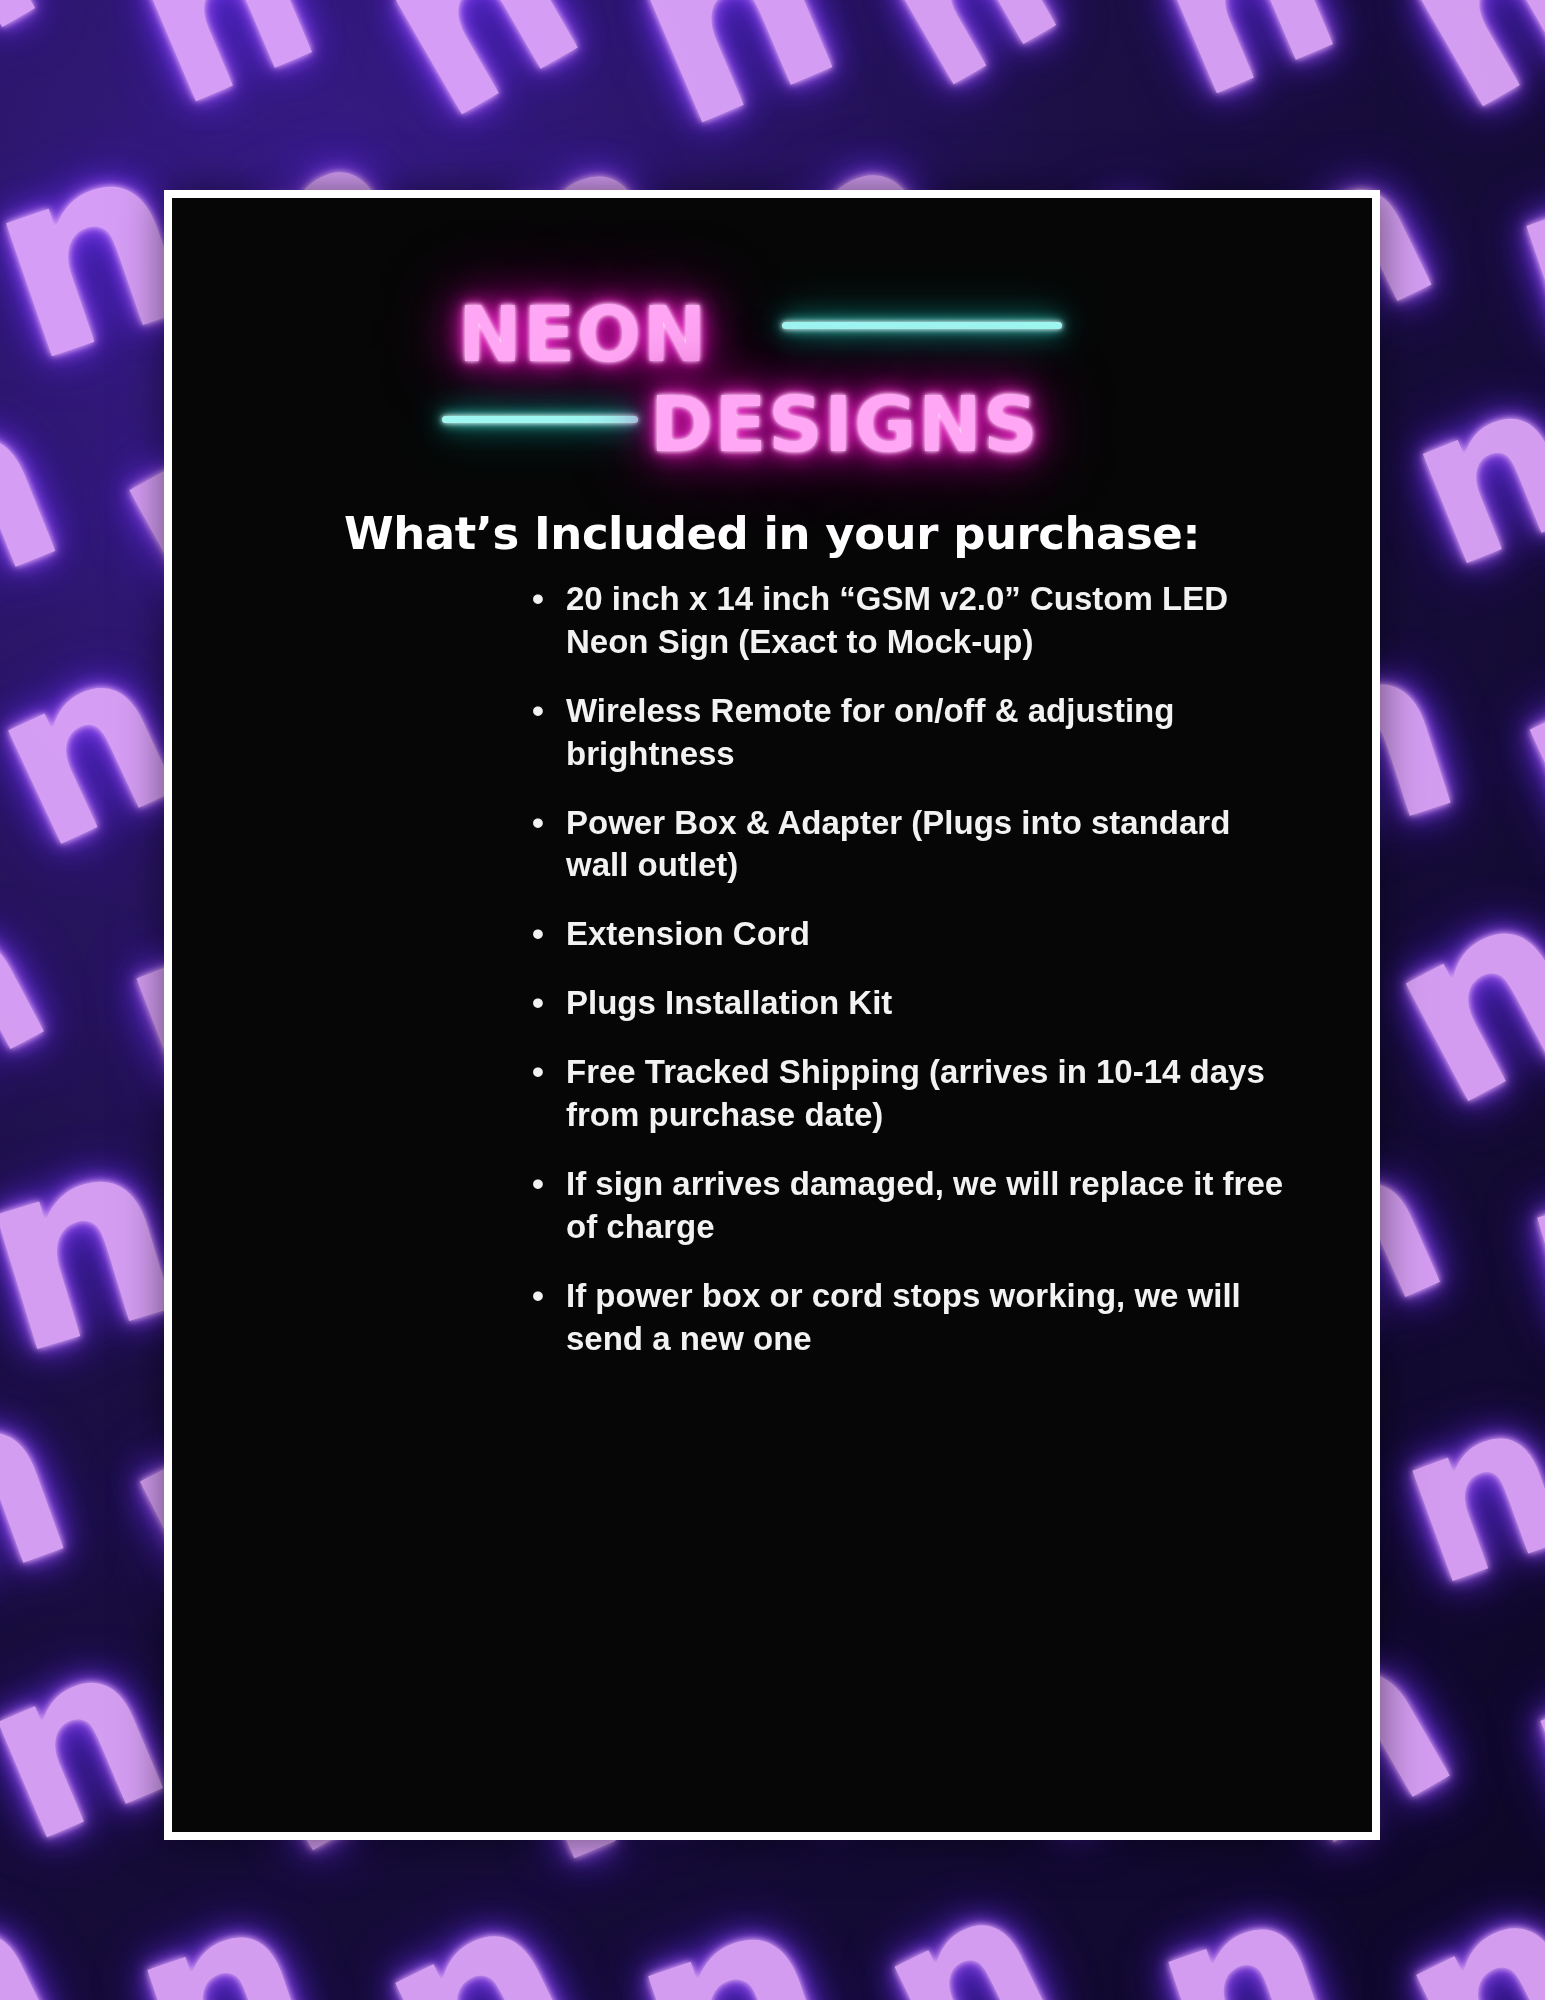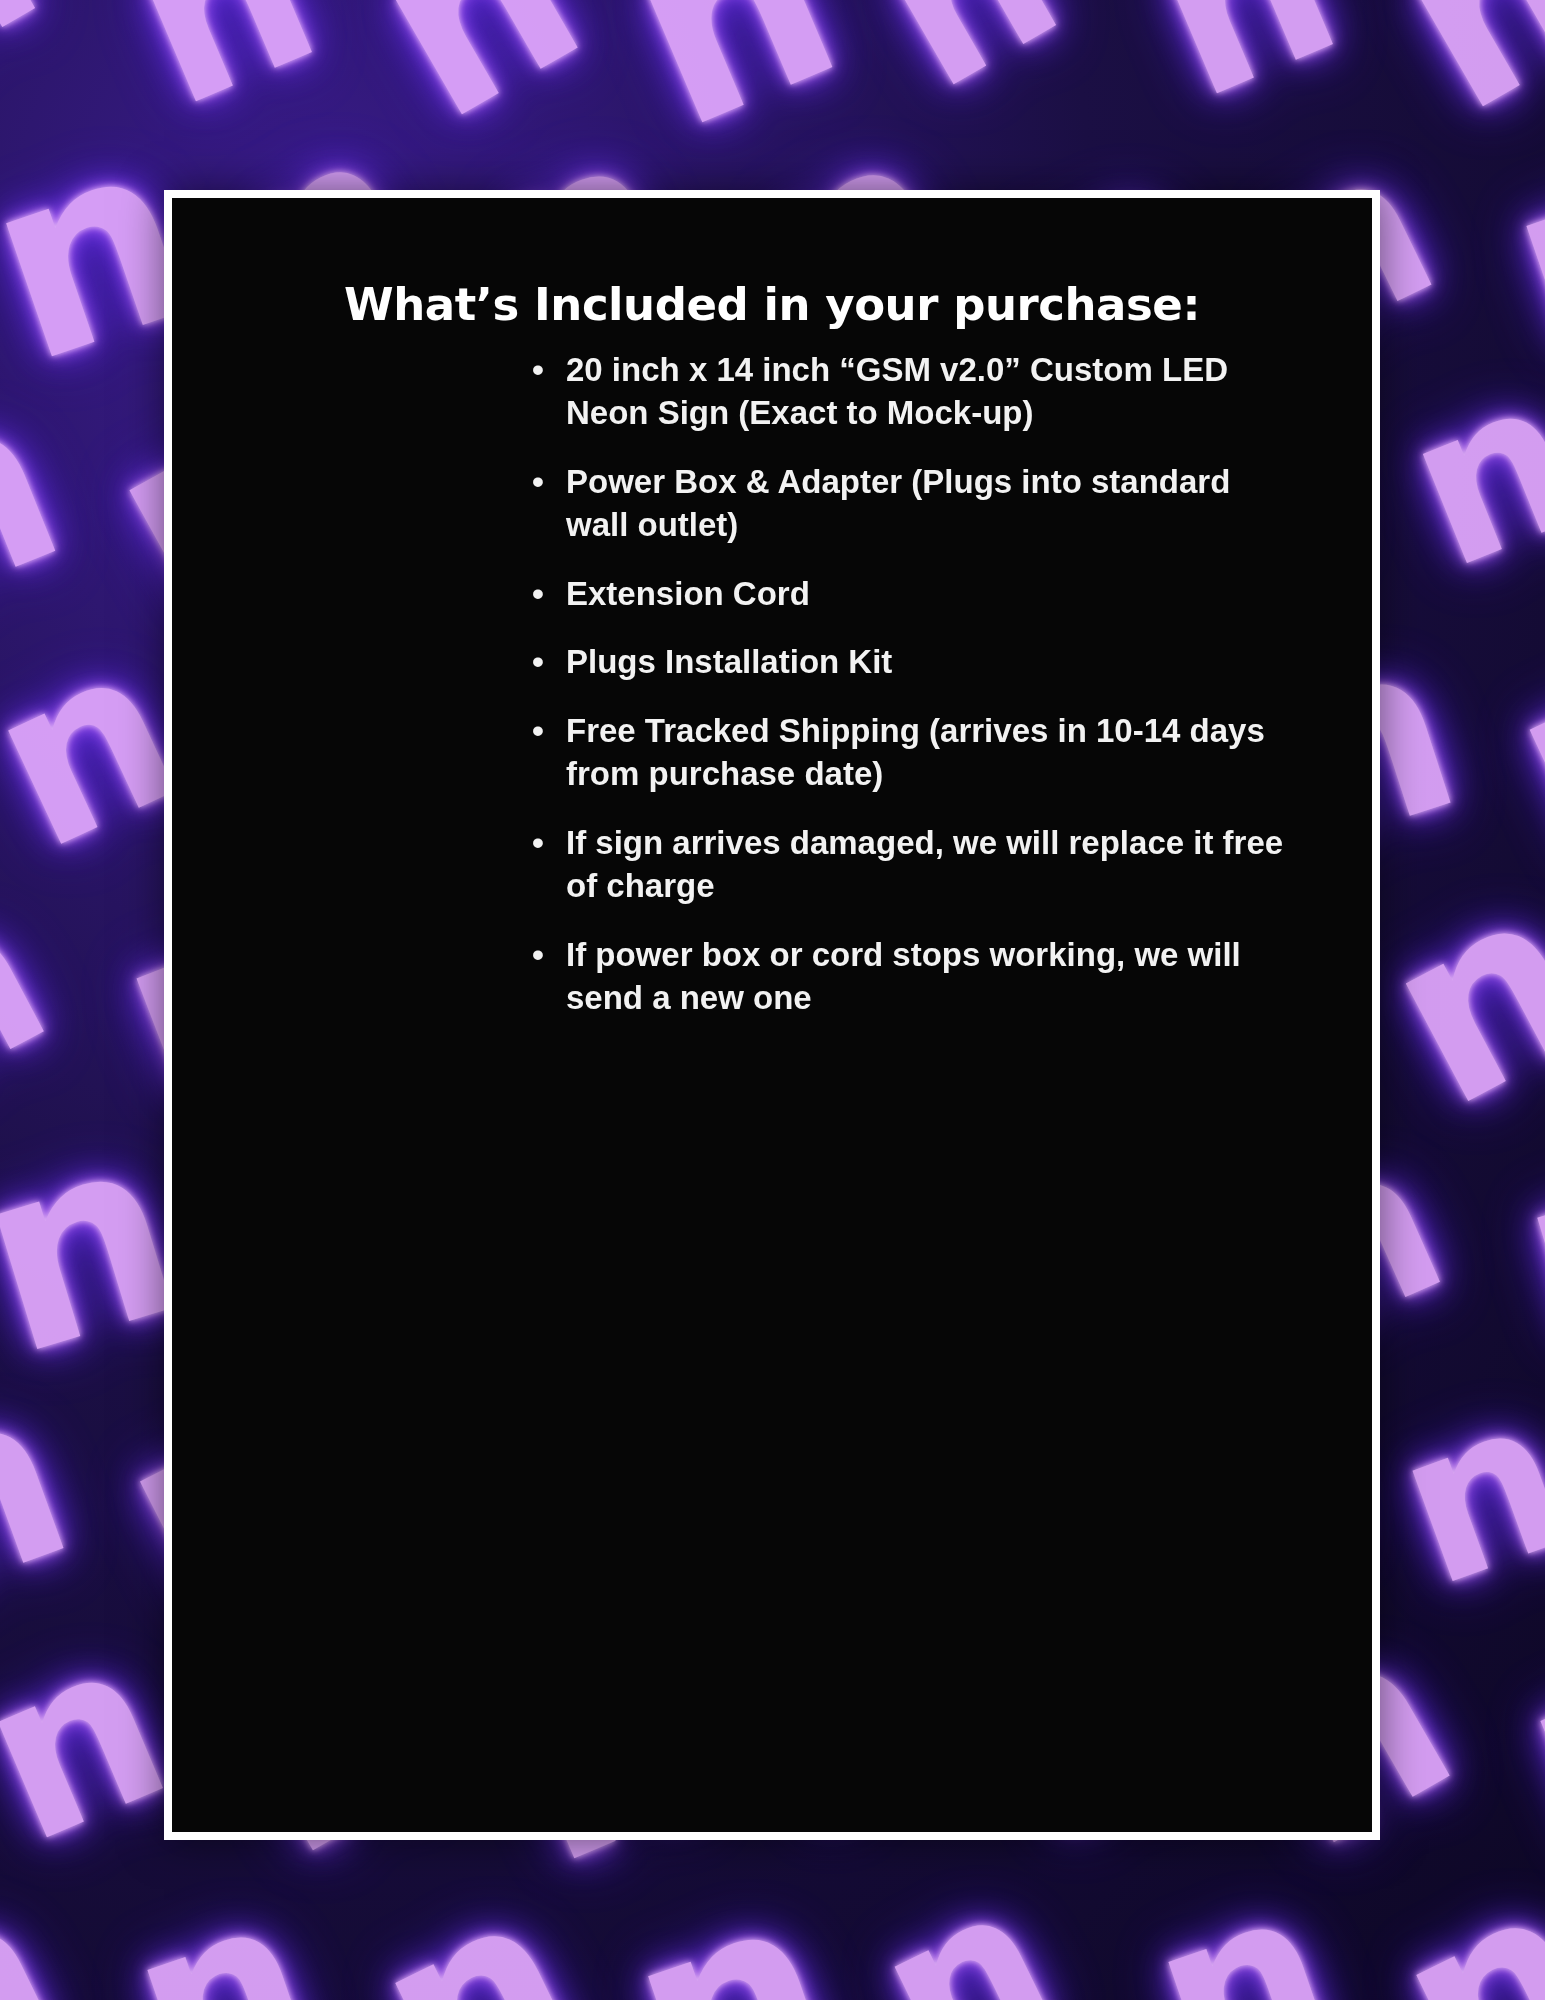--- a/index.html
+++ b/index.html
@@ -208,25 +208,32 @@
       <div class="nglyph" style="left: 510px; top: 1998.11px; font-size: 243px; transform: rotate(-26deg);">n</div>
       <div class="nglyph" style="left: 760px; top: 1996.11px; font-size: 257px; transform: rotate(-19deg);">n</div>
       <div class="nglyph" style="left: 1010px; top: 1994.11px; font-size: 215px; transform: rotate(-26deg);">n</div>
       <div class="nglyph" style="left: 1281px; top: 1992.11px; font-size: 229px; transform: rotate(-19deg);">n</div>
       <div class="nglyph" style="left: 1531px; top: 1990.11px; font-size: 243px; transform: rotate(-26deg);">n</div>
     </div>
 
   <div id="card-frame">
     <div id="card">
 
+      <div id="logo">
+        <div class="logo-word" id="logo-neon">NEON</div>
+        <div class="logo-bar" id="logo-bar-top"></div>
+        <div class="logo-bar" id="logo-bar-bottom"></div>
+        <div class="logo-word" id="logo-designs">DESIGNS</div>
+      </div>
 
       <h1 id="heading">What’s Included in your purchase:</h1>
 
       <ul id="bullets">
           <li>20 inch x  14 inch “GSM v2.0” Custom LED Neon Sign (Exact to Mock-up)</li>
+          <li>Wireless Remote for on/off &amp; adjusting brightness</li>
           <li>Power Box &amp; Adapter (Plugs into standard wall outlet)</li>
           <li>Extension Cord</li>
           <li>Plugs Installation Kit</li>
           <li>Free Tracked Shipping (arrives in 10-14 days from purchase date)</li>
           <li>If sign arrives damaged, we will replace it free of charge</li>
           <li>If power box or cord stops working, we will send a new one</li>
         </ul>
 
     </div>
   </div>

